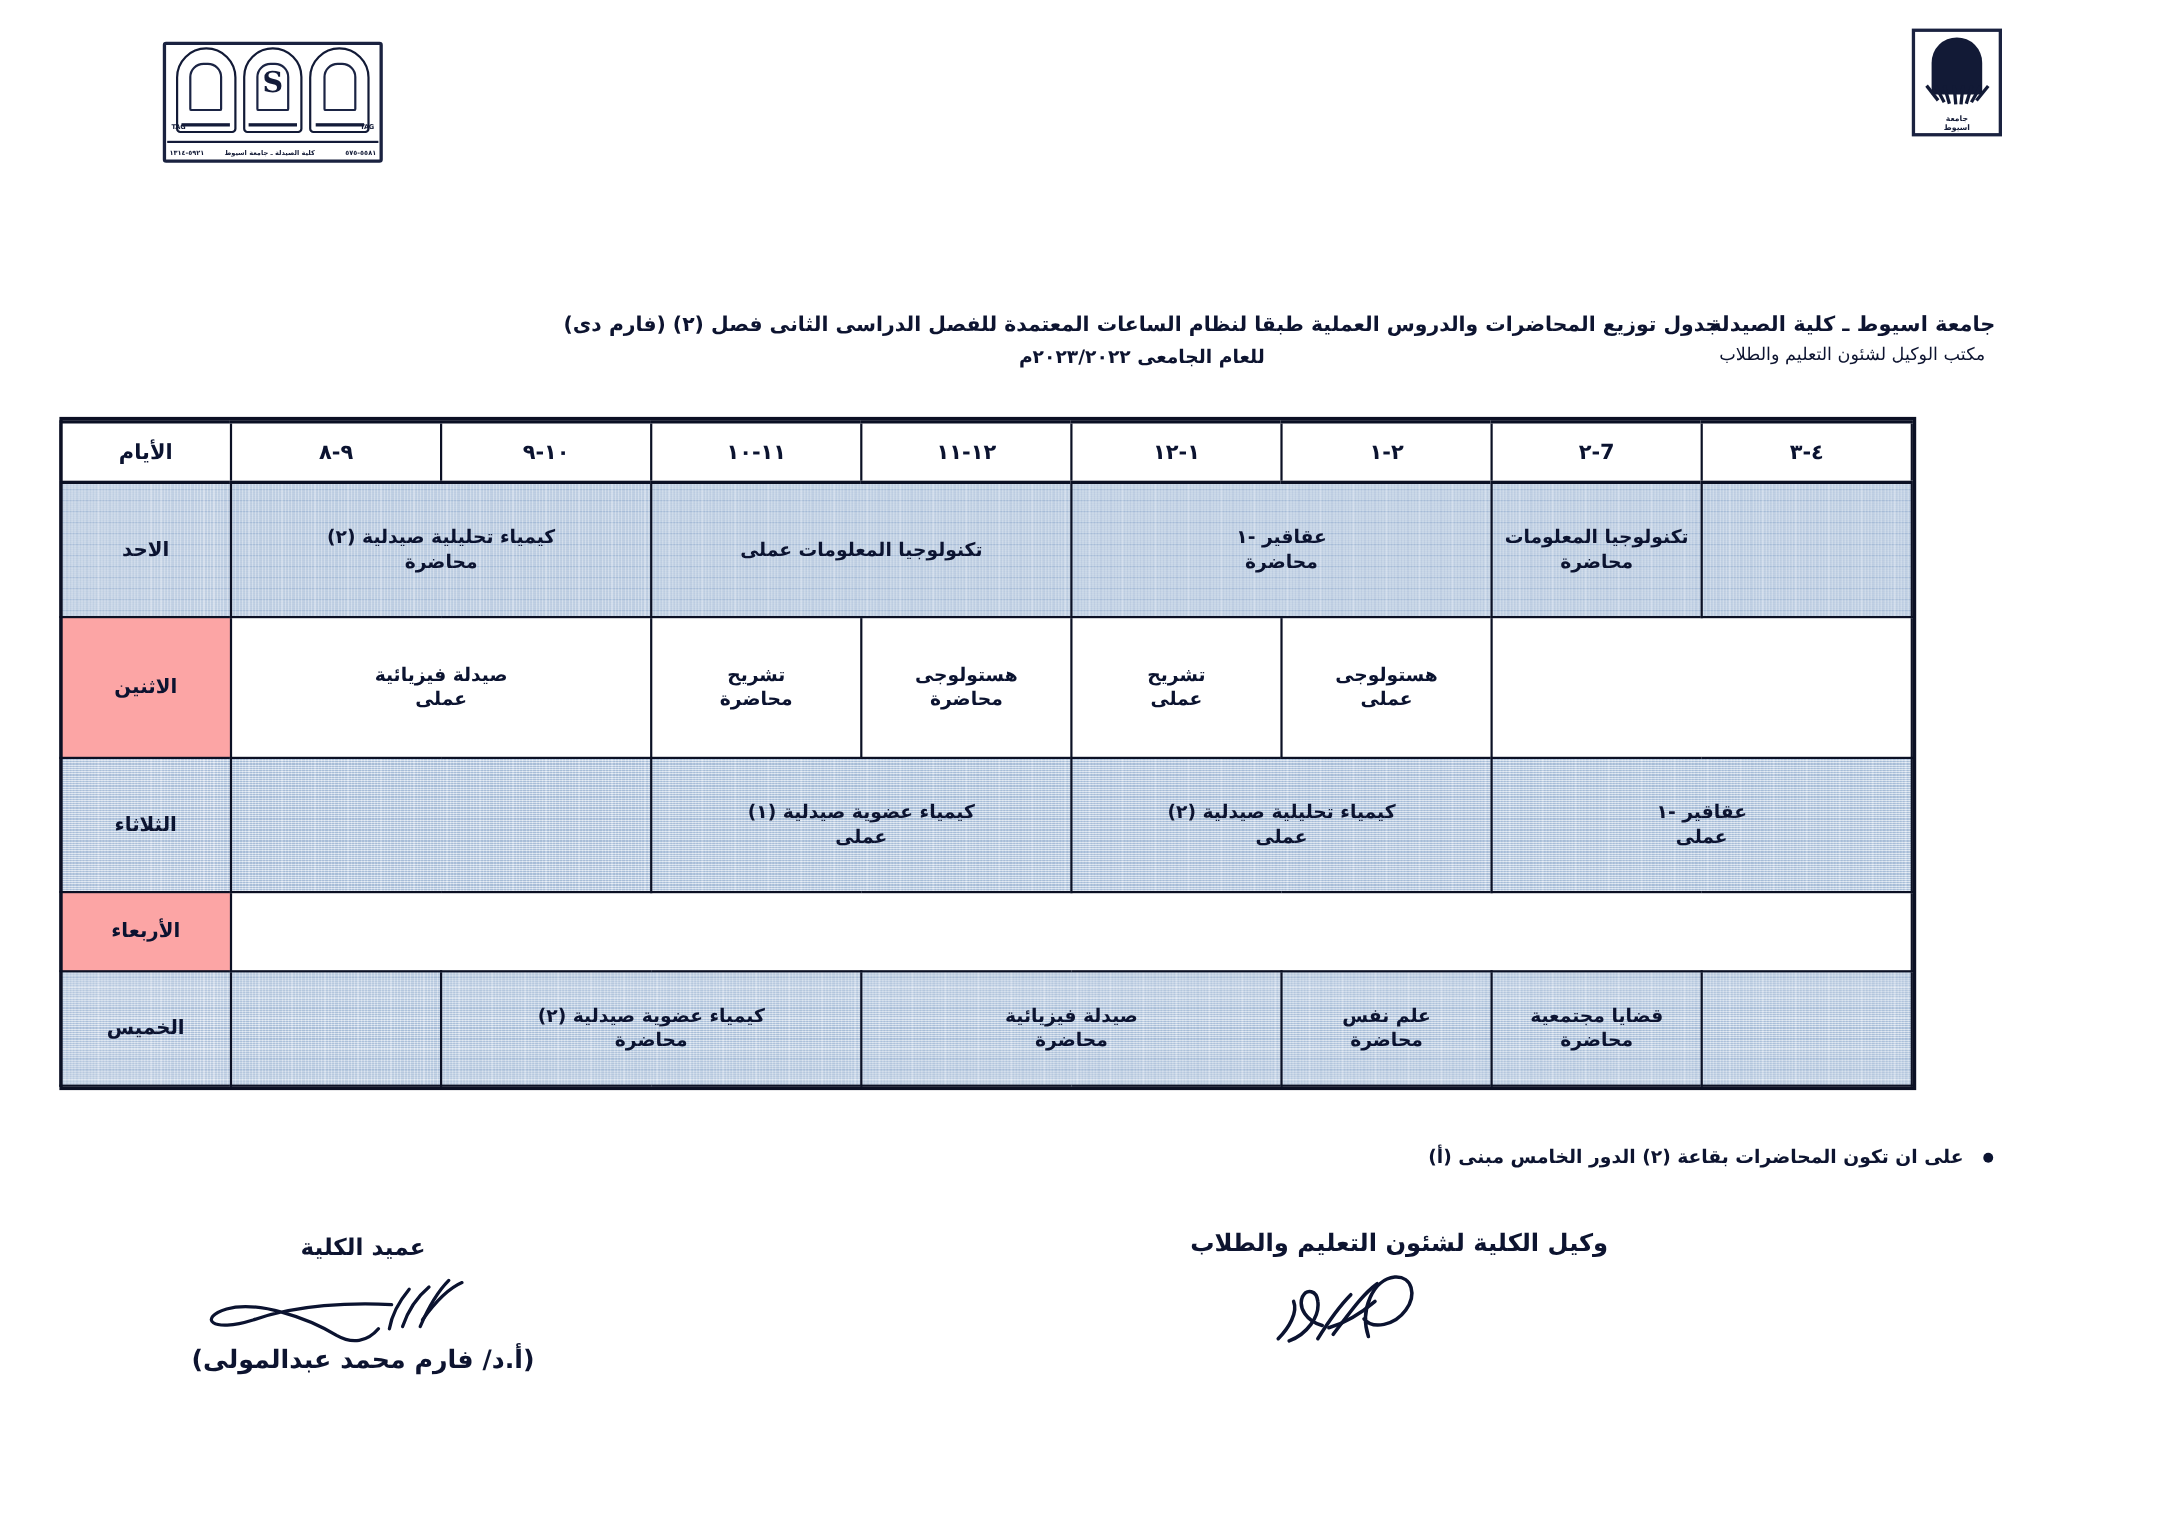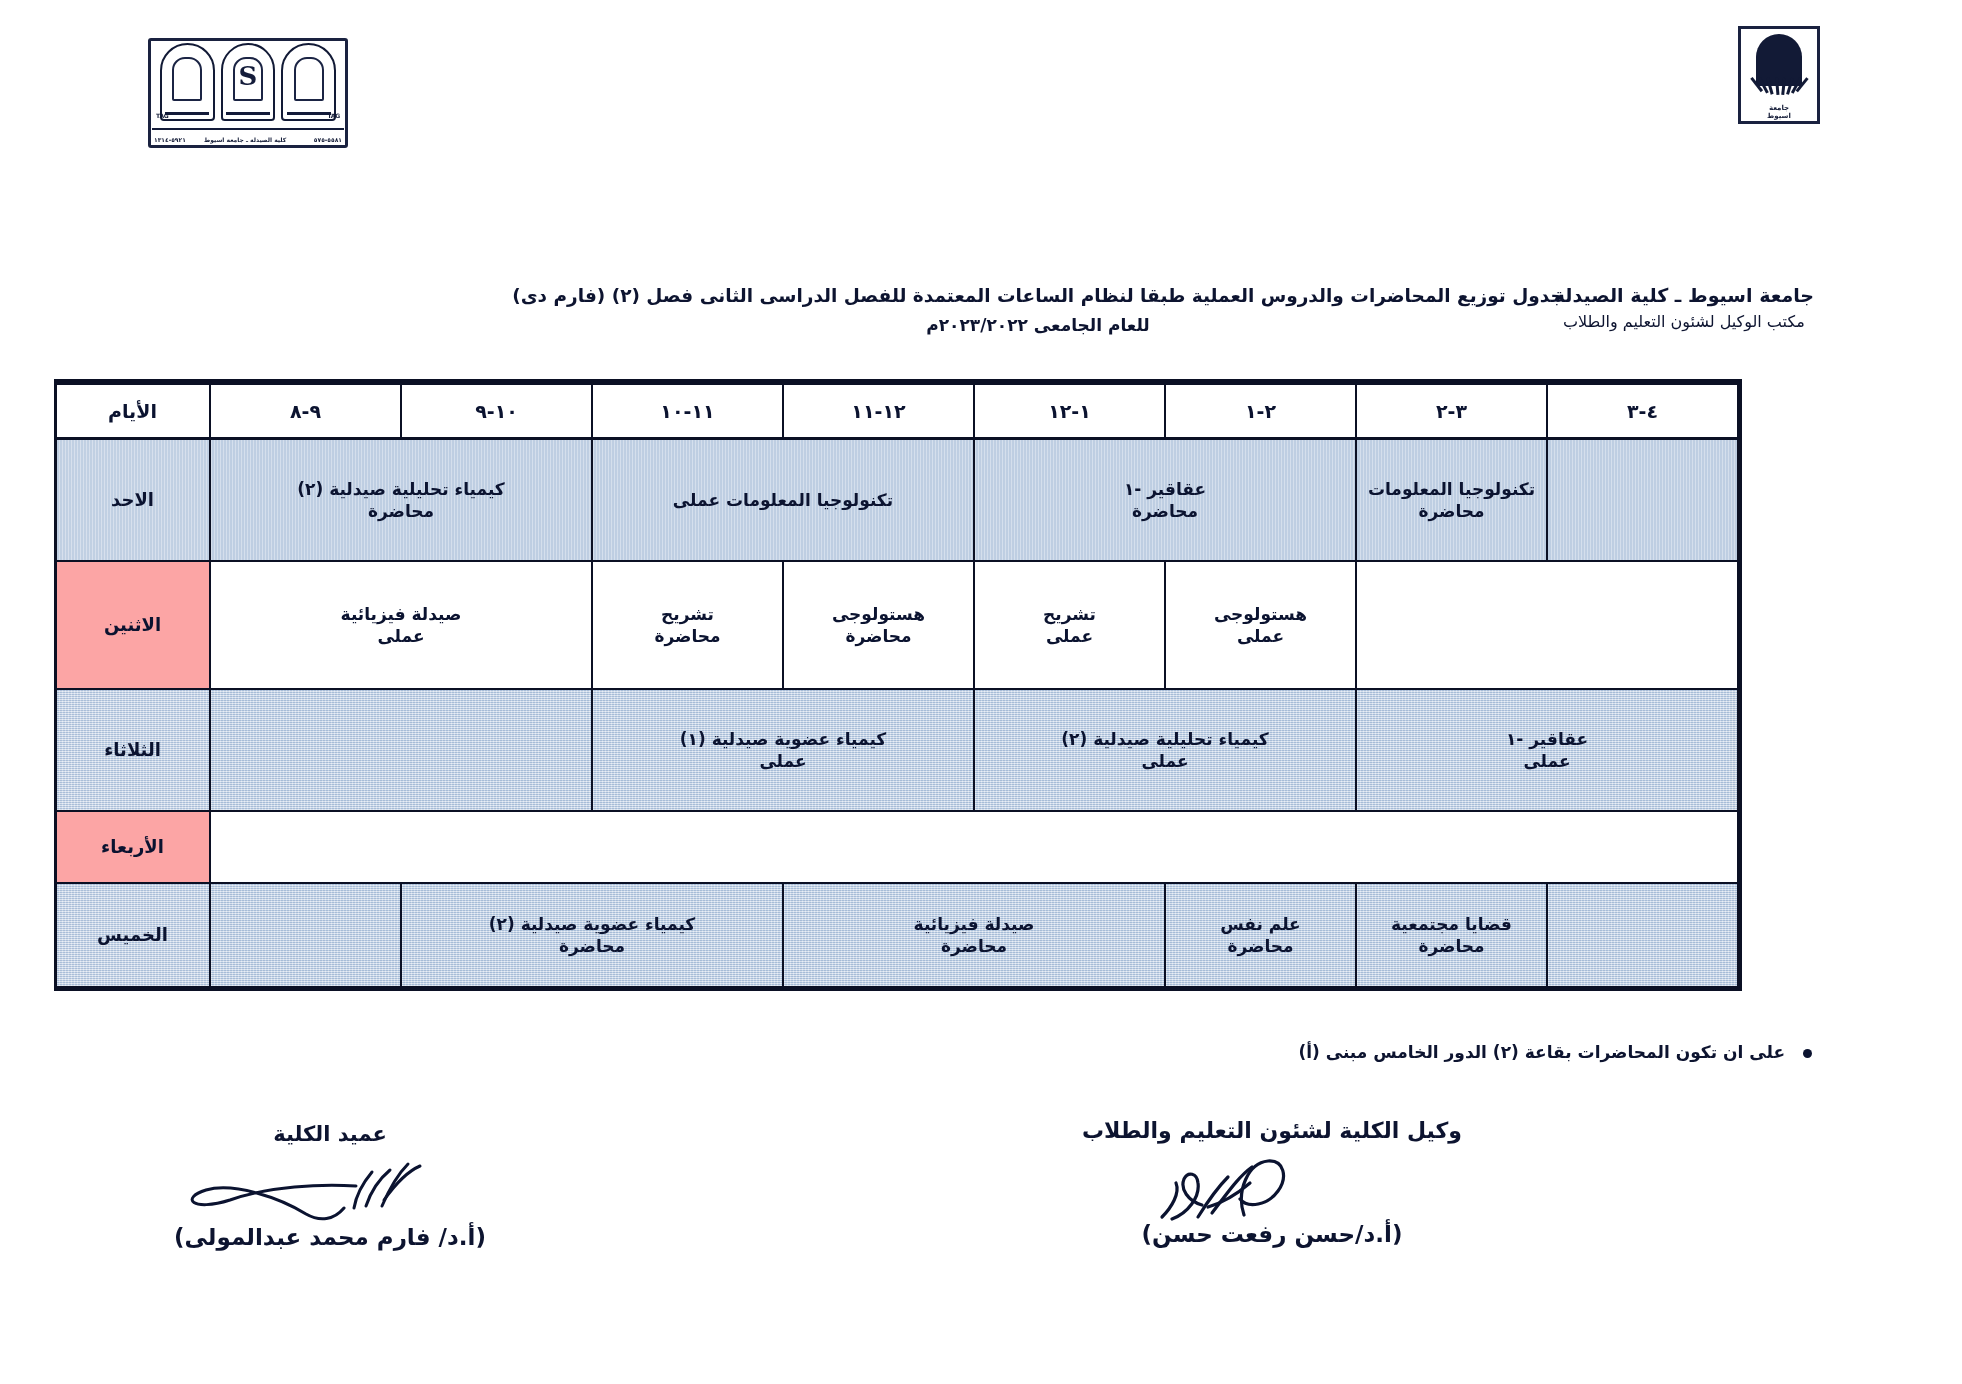--- a/index.html
+++ b/index.html
@@ -353,21 +353,21 @@
         <col style="width:191px">
       <col style="width:191px">
         <col style="width:191px">
         <col style="width:191px">
         <col style="width:191px">
       <col style="width:155px">
     </colgroup>
     <tbody id="sched-body">
         <tr class="hdr">
           <td>٤-٣</td>
-          <td>٣-٢</td>
+          <td>7-٢</td>
           <td>٢-١</td>
           <td>١-١٢</td>
           <td>١٢-١١</td>
           <td>١١-١٠</td>
           <td>١٠-٩</td>
           <td>٩-٨</td>
           <td class="day">الأيام</td>
         </tr>
         <tr class="r1 shaded">
           <td></td>
@@ -468,21 +468,20 @@
       <g fill="none" stroke="#0b1330" stroke-width="3.2" stroke-linecap="round">
         <path d="M232 72 C224 48, 236 20, 256 18 C272 17, 276 34, 266 48 C256 62, 236 66, 228 56"></path>
         <path d="M200 70 C214 52, 226 34, 240 24"></path>
         <path d="M186 74 C196 58, 206 44, 216 34"></path>
         <path d="M160 76 C176 70, 188 54, 186 40 C185 30, 176 28, 172 36 C168 46, 176 58, 190 62"></path>
         <path d="M150 74 C160 64, 168 50, 164 40"></path>
         <path d="M196 64 C210 60, 224 52, 238 40"></path>
       </g>
     </svg>
   </div>
-  <div class="name">(أ.د/حسن رفعت حسن)</div>
 </div>
 
 <div class="sig left">
   <div class="role">عميد الكلية</div>
   <div class="mark">
     <svg width="420" height="78" viewBox="0 0 420 78">
       <g fill="none" stroke="#0b1330" stroke-width="3" stroke-linecap="round">
         <path d="M300 20 C286 26, 274 40, 264 54"></path>
         <path d="M288 18 C276 30, 268 46, 262 60"></path>
         <path d="M270 24 C258 34, 250 48, 246 60"></path>

